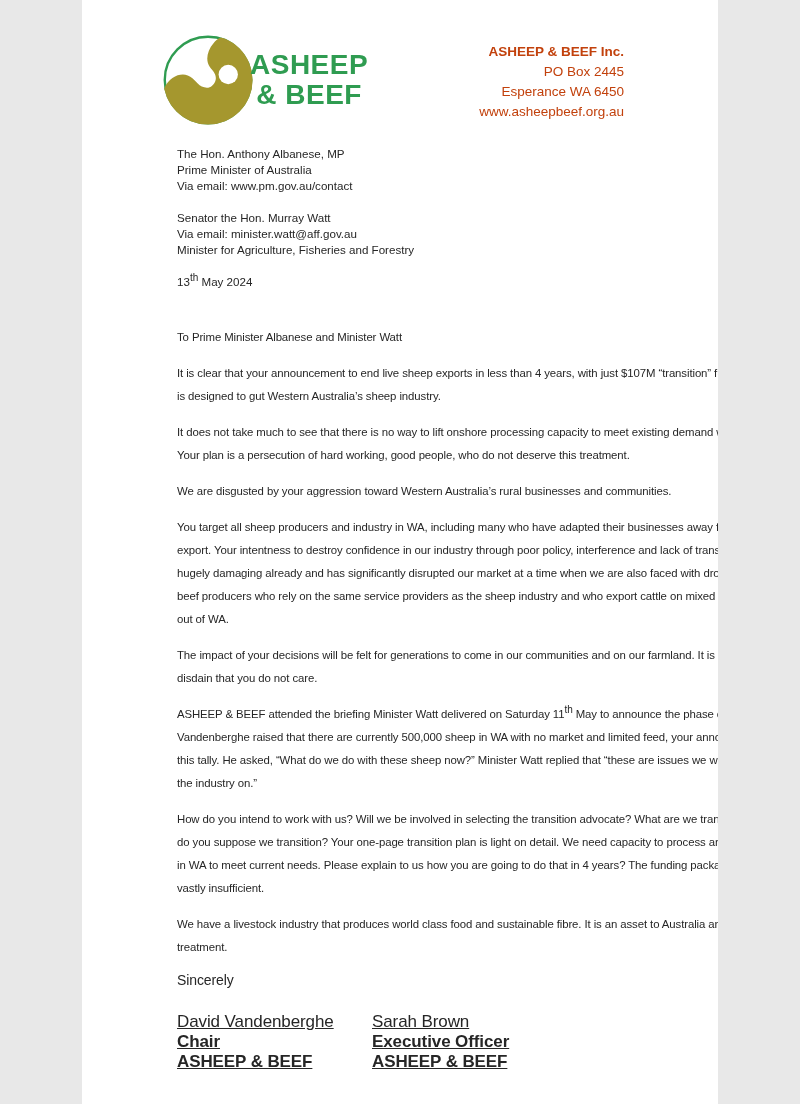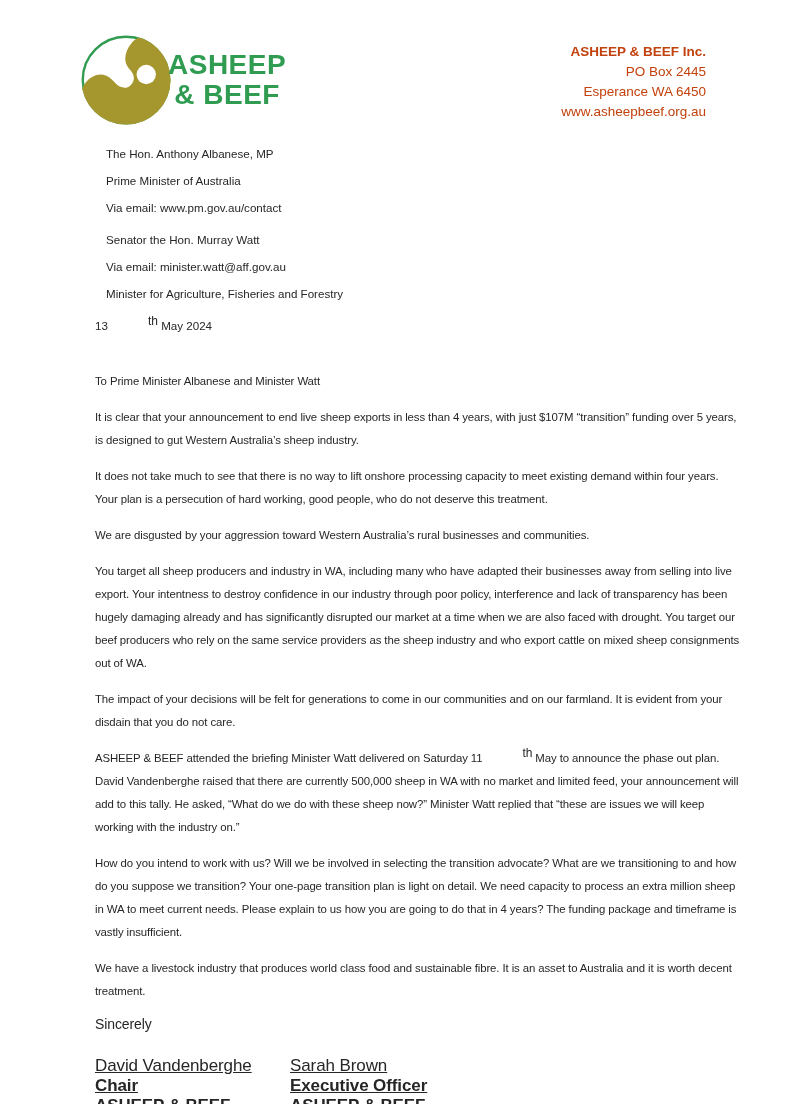--- a/index.html
+++ b/index.html
@@ -1,17 +1,17 @@
 <!DOCTYPE html>
 <html><head>
 <meta charset="utf-8">
 <style>
   html,body{margin:0;padding:0;background:#e8e8e8;}
   .page{
-    width:800px;height:1104px;background:#ffffff;margin:0 auto;
+    width:636px;height:1104px;background:#ffffff;margin:0 auto;
     font-family:"Liberation Sans",sans-serif;color:#262626;
     position:relative;overflow:hidden;box-sizing:border-box;
   }
   
   .header{
     display:flex;justify-content:space-between;align-items:flex-start;
     padding:34px 94px 0 80px;height:92px;
   }
   .logo-wrap{display:flex;align-items:center;}
   .logo-mark{width:92px;height:92px;flex:0 0 auto;}
@@ -19,23 +19,23 @@
     margin-left:-4px;text-align:center;font-weight:bold;
     font-size:28px;line-height:30px;letter-spacing:0.5px;
   }
   .sender-block{
     text-align:right;font-size:13.5px;line-height:20px;color:#c2410c;margin-top:8px;
   }
   .sender-org{font-weight:bold;}
   
   .address-area{margin:20px 0 0 95px;font-size:11.6px;line-height:16px;color:#262626;}
   .recipient-block{margin:0 0 16px 0;}
-  .recipient-block p{margin:11px;}
+  .recipient-block p{margin:0;}
   .date-line{margin-top:12px;}
-  sup{font-size:12px;line-height:0;margin-left:40px;}
+  sup{font-size:10px;line-height:0;}
   
   .letter-body{
     margin:36px 0 0 95px;width:648px;
     font-size:11.4px;line-height:23px;letter-spacing:-0.1px;color:#262626;
   }
   .letter-body p{margin:0 0 13px 0;}
   .salutation{margin-bottom:13px;}
   
   .closing{margin:16px 0 0 0;font-size:14px;line-height:16px;}
   .signature-row{display:flex;margin:24px 0 0 0;font-size:17px;line-height:20px;text-decoration:underline;}

